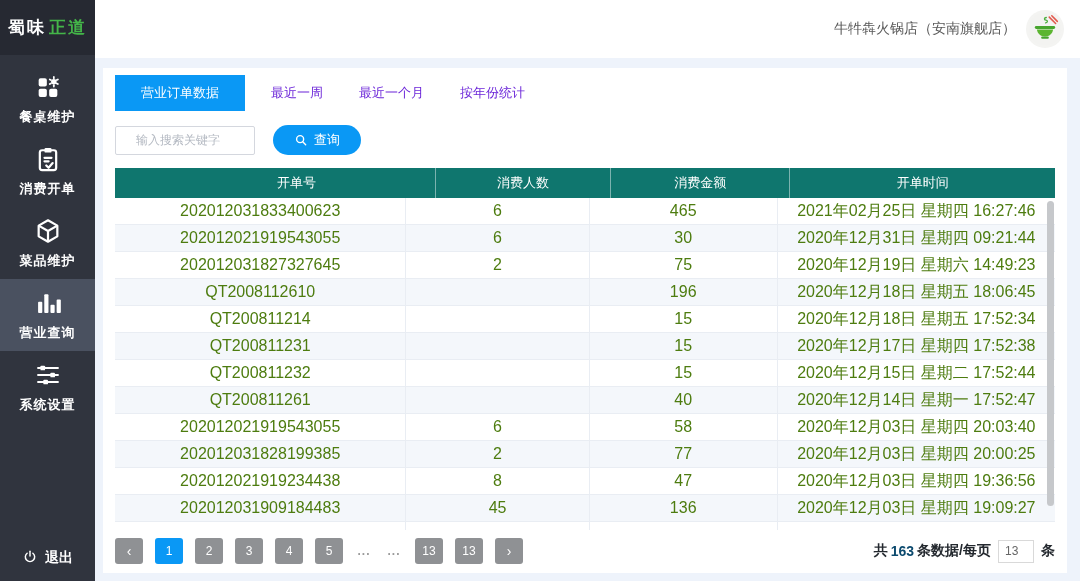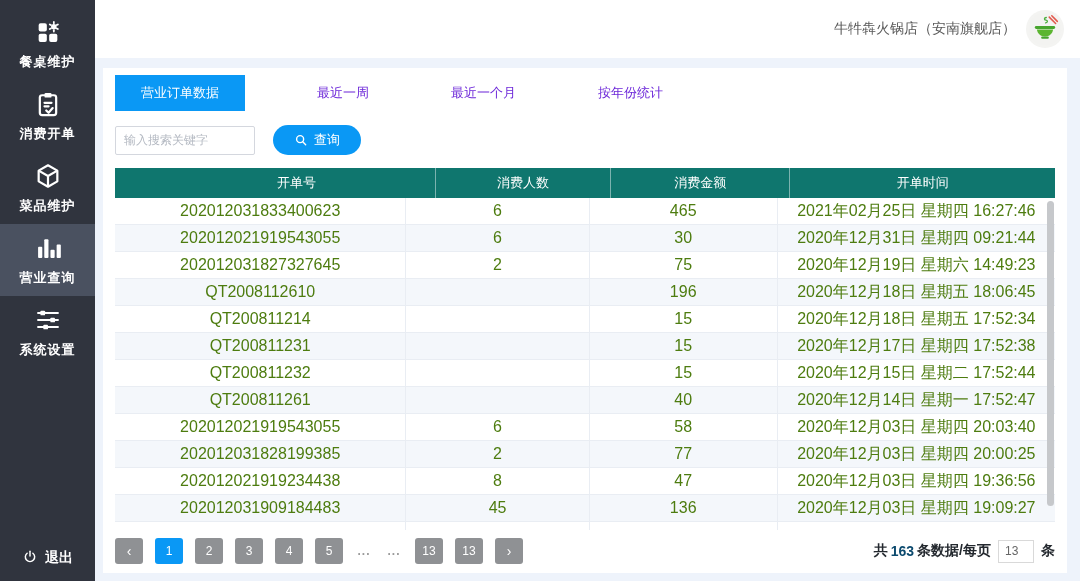--- a/index.html
+++ b/index.html
@@ -26,27 +26,27 @@
   .topbar { height:58px; background:#fff; display:flex; align-items:center; justify-content:flex-end;
             padding-right:16px; gap:10px; }
   .store-name { font-size:14px; color:#595959; }
   .bowl-badge { width:38px; height:38px; border-radius:50%; background:#f4f4f2; display:flex;
                 align-items:center; justify-content:center; }
   .bowl-badge svg { width:34px; height:34px; }
 
   .panel { margin:10px 13px 0 8px; background:#fff; padding:7px 12px 8px 12px; }
 
   
-  .tabs { display:flex; align-items:flex-end;gap:46px; }
+  .tabs { display:flex; align-items:flex-end; }
   .tab { font-size:13px; color:#6d28d9; cursor:pointer; padding:9px 0; margin-right:36px; }
   .tab.active { background:#0a98f5; color:#fff; padding:9px 26px; margin-right:26px; }
 
   
   .search-row { margin-top:14px; display:flex; align-items:center; }
-  .search-input { width:140px; height:29px; border:1px solid #d4d7de; border-radius:2px; padding:0 8px;
+  .search-input { width:140px; height:29px; border:1px solid #d4d7de; border-radius:2px; padding:0 20px;
                   font-size:12px; color:#333; outline:none; font-family:inherit; }
   .search-input::placeholder { color:#b4b9c2; }
   .search-btn { margin-left:18px; width:88px; height:30px; border:none; border-radius:15px; background:#0a98f5;
                 color:#fff; font-size:13px; display:flex; align-items:center; justify-content:center; gap:6px;
                 cursor:pointer; font-family:inherit; }
   .search-btn svg { width:14px; height:14px; }
 
   
   .table { margin-top:13px; position:relative; }
   .thead { display:flex; height:30px; background:#0f766e;padding-left:43px; }
@@ -72,20 +72,24 @@
   .pg-ellipsis { color:#9a9a9a; font-size:12px; font-weight:bold; letter-spacing:1px; width:18px; text-align:center; }
   .footer-info { display:flex; align-items:center; font-size:14px; font-weight:bold; color:#24292f; }
   .footer-info .count { color:#0c4a6e; margin:0 3px; }
   .size-input { width:36px; height:23px; border:1px solid #d9d9d9; font-size:12px; color:#666;
                 padding-left:6px; margin:0 7px; outline:none; font-family:inherit; }
 </style>
 </head>
 <body>
 
 <aside class="sidebar">
+  <div class="logo">
+    <span>蜀味</span>
+    <span class="accent">正道</span>
+  </div>
   <nav class="menu" id="sidebar-menu">
       <div class="menu-item">
         <span>
           <svg class="mi-icon" viewBox="0 0 24 24" fill="#fff" stroke="none">
             <rect x="4" y="4.5" width="7" height="7" rx="1.6"></rect>
             <rect x="4" y="13.5" width="7" height="7" rx="1.6"></rect>
             <rect x="13" y="13.5" width="7" height="7" rx="1.6"></rect>
             <circle cx="17" cy="7.5" r="2.4"></circle>
             <g stroke="#fff" stroke-width="1.5" stroke-linecap="round">
               <line x1="17" y1="3.4" x2="17" y2="4.6"></line>

